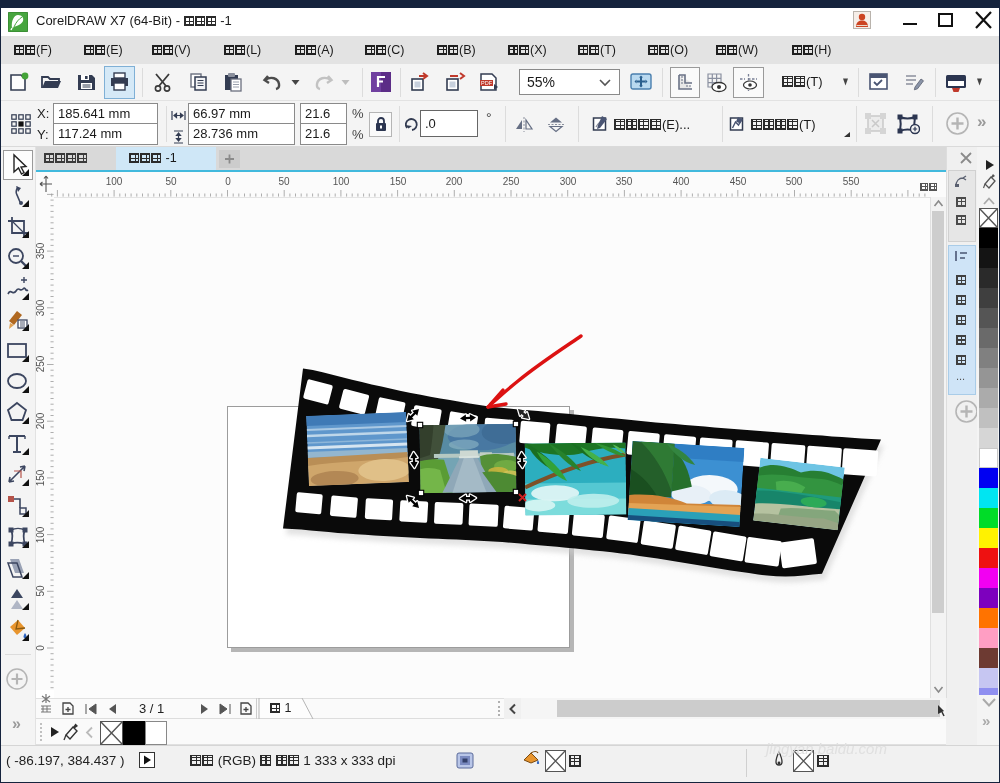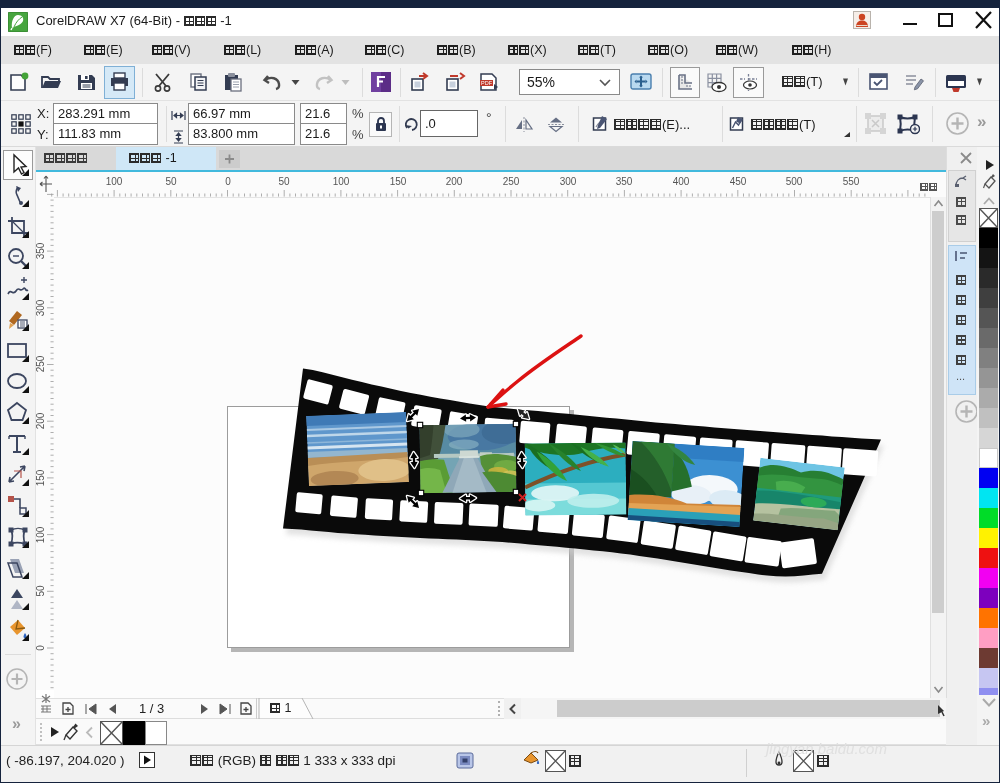--- a/index.html
+++ b/index.html
@@ -178,31 +178,31 @@
       <rect x="0.7999999999999998" y="7.8" width="4.4" height="4.4" fill="none" stroke="#333c52" stroke-width="1.2"></rect>
       <rect x="7.4" y="7.4" width="5.2" height="5.2" fill="#111"></rect>
       <rect x="14.8" y="7.8" width="4.4" height="4.4" fill="none" stroke="#333c52" stroke-width="1.2"></rect>
       <rect x="0.7999999999999998" y="14.8" width="4.4" height="4.4" fill="none" stroke="#333c52" stroke-width="1.2"></rect>
       <rect x="7.8" y="14.8" width="4.4" height="4.4" fill="none" stroke="#333c52" stroke-width="1.2"></rect>
       <rect x="14.8" y="14.8" width="4.4" height="4.4" fill="none" stroke="#333c52" stroke-width="1.2"></rect>
     </g>
   </svg>
 <div class="abs" style="left:37px;top:106px;font-size:13px;color:#222;">X:</div>
 <div class="abs" style="left:37px;top:127px;font-size:13px;color:#222;">Y:</div>
-<div class="inp" style="left:53px;top:103px;width:105px;height:21px;">283.291 mm</div>
-<div class="inp" style="left:53px;top:123px;width:105px;height:22px;">111.83 mm</div>
+<div class="inp" style="left:53px;top:103px;width:105px;height:21px;">185.641 mm</div>
+<div class="inp" style="left:53px;top:123px;width:105px;height:22px;">117.24 mm</div>
 <div class="sep" style="left:166px;top:106px;height:36px;"></div>
 <svg class="abs" style="left:171px;top:110px;" width="15" height="11" viewBox="0 0 15 11">
     <path d="M1 1 v9 M14 1 v9 M3 5.5 h9 M3 5.5 l2.5 -2 v4 Z M12 5.5 l-2.5 -2 v4 Z" stroke="#333c52" stroke-width="1.2" fill="#333c52"></path>
   </svg>
 <svg class="abs" style="left:173px;top:130px;" width="11" height="14" viewBox="0 0 11 14">
     <path d="M1 1 h9 M1 13 h9 M5.5 3 v8 M5.5 3 l-2 2.5 h4 Z M5.5 11 l-2 -2.5 h4 Z" stroke="#333c52" stroke-width="1.2" fill="#333c52"></path>
   </svg>
 <div class="inp" style="left:188px;top:103px;width:107px;height:21px;">66.97 mm</div>
-<div class="inp" style="left:188px;top:123px;width:107px;height:22px;">83.800 mm</div>
+<div class="inp" style="left:188px;top:123px;width:107px;height:22px;">28.736 mm</div>
 <div class="inp" style="left:300px;top:103px;width:47px;height:21px;">21.6</div>
 <div class="inp" style="left:300px;top:123px;width:47px;height:22px;">21.6</div>
 <div class="abs" style="left:352px;top:106px;font-size:13px;color:#444;">%</div>
 <div class="abs" style="left:352px;top:127px;font-size:13px;color:#444;">%</div>
 <div class="abs" style="left:369px;top:112px;width:23px;height:25px;background:#fafafa;border:1px solid #b5b5b5;"></div>
 <svg class="abs" style="left:374px;top:116px;" width="14" height="16" viewBox="0 0 14 16">
     <rect x="2" y="7" width="10" height="8" rx="1" fill="#2b3550"></rect>
     <path d="M4 7 V5 a3 3 0 0 1 6 0 V7" fill="none" stroke="#2b3550" stroke-width="1.8"></path>
     <rect x="6" y="9.5" width="2" height="3" fill="#fff"></rect>
   </svg>
@@ -913,21 +913,21 @@
 <svg class="abs" style="left:61px;top:701px;" width="14" height="15" viewBox="0 0 14 15">
     <path d="M2 2 h7 l3 3 v8 h-10 Z" fill="none" stroke="#444" stroke-width="1.3"></path>
     <path d="M7 6 v5 M4.5 8.5 h5" stroke="#444" stroke-width="1.3"></path>
   </svg>
 <svg class="abs" style="left:84px;top:703px;" width="13" height="12" viewBox="0 0 13 12">
     <path d="M2 1 v10 M12 1 L5 6 L12 11 Z" fill="#555" stroke="#555" stroke-width="1"></path>
   </svg>
 <svg class="abs" style="left:106px;top:703px;" width="11" height="12" viewBox="0 0 11 12">
     <path d="M10 1 L3 6 L10 11 Z" fill="#555"></path>
   </svg>
-<div class="abs" style="left:139px;top:701px;font-size:13px;color:#222;">1 / 3</div>
+<div class="abs" style="left:139px;top:701px;font-size:13px;color:#222;">3 / 1</div>
 <svg class="abs" style="left:200px;top:703px;" width="11" height="12" viewBox="0 0 11 12">
     <path d="M1 1 L8 6 L1 11 Z" fill="#555"></path>
   </svg>
 <svg class="abs" style="left:219px;top:703px;" width="13" height="12" viewBox="0 0 13 12">
     <path d="M11 1 v10 M1 1 L8 6 L1 11 Z" fill="#555" stroke="#555" stroke-width="1"></path>
   </svg>
 <svg class="abs" style="left:239px;top:701px;" width="14" height="15" viewBox="0 0 14 15">
     <path d="M2 2 h7 l3 3 v8 h-10 Z" fill="none" stroke="#444" stroke-width="1.3"></path>
     <path d="M7 6 v5 M4.5 8.5 h5" stroke="#444" stroke-width="1.3"></path>
   </svg>
@@ -962,21 +962,21 @@
 <svg class="abs" style="left:84px;top:726px;" width="10" height="13" viewBox="0 0 10 13">
     <path d="M8 1.5 L3 6.5 L8 11.5" stroke="#bbb" stroke-width="1.8" fill="none"></path>
   </svg>
 <svg class="abs" style="left:100px;top:721px;" width="23" height="24" viewBox="0 0 23 24">
     <rect x="0.5" y="0.5" width="22" height="23" fill="#fff" stroke="#555"></rect>
     <path d="M1 1 L22 23 M22 1 L1 23" stroke="#555" stroke-width="1.4"></path>
   </svg>
 <div class="abs" style="left:123px;top:721px;width:22px;height:24px;background:#000;"></div>
 <div class="abs" style="left:145px;top:721px;width:22px;height:24px;background:#fff;border:1px solid #888;"></div>
 <div class="abs" style="left:1px;top:745px;width:998px;height:37px;background:#f1f1f1;border-top:1px solid #d5d5d5;"></div>
-<div class="abs" style="left:6px;top:753px;font-size:13.5px;color:#222;">( -86.197, 204.020 )</div>
+<div class="abs" style="left:6px;top:753px;font-size:13.5px;color:#222;">( -86.197, 384.437 )</div>
 <svg class="abs" style="left:139px;top:752px;" width="16" height="16" viewBox="0 0 16 16">
     <rect x="0.5" y="0.5" width="15" height="15" fill="#fff" stroke="#333"></rect>
     <path d="M5 3.5 L12 8 L5 12.5 Z" fill="#111"></path>
   </svg>
 <div class="abs" style="left:190px;top:753px;font-size:13.5px;color:#222;"><span class="c" style="width:11px;height:11px;border-color:#2b2b2b;background-image:repeating-linear-gradient(0deg,#2b2b2b 0 1px,transparent 1px 3.5px),repeating-linear-gradient(90deg,#2b2b2b 0 1px,transparent 1px 4.5px);margin-right:1px;"></span><span class="c" style="width:11px;height:11px;border-color:#2b2b2b;background-image:repeating-linear-gradient(0deg,#2b2b2b 0 1px,transparent 1px 3.5px),repeating-linear-gradient(90deg,#2b2b2b 0 1px,transparent 1px 4.5px);margin-right:1px;"></span> (RGB) <span class="c" style="width:11px;height:11px;border-color:#2b2b2b;background-image:repeating-linear-gradient(0deg,#2b2b2b 0 1px,transparent 1px 3.5px),repeating-linear-gradient(90deg,#2b2b2b 0 1px,transparent 1px 4.5px);margin-right:1px;"></span> <span class="c" style="width:11px;height:11px;border-color:#2b2b2b;background-image:repeating-linear-gradient(0deg,#2b2b2b 0 1px,transparent 1px 3.5px),repeating-linear-gradient(90deg,#2b2b2b 0 1px,transparent 1px 4.5px);margin-right:1px;"></span><span class="c" style="width:11px;height:11px;border-color:#2b2b2b;background-image:repeating-linear-gradient(0deg,#2b2b2b 0 1px,transparent 1px 3.5px),repeating-linear-gradient(90deg,#2b2b2b 0 1px,transparent 1px 4.5px);margin-right:1px;"></span> 1 333 x 333 dpi</div>
 <svg class="abs" style="left:456px;top:752px;" width="18" height="17" viewBox="0 0 18 17">
     <rect x="1" y="1" width="16" height="15" rx="2" fill="#b9c6e8" stroke="#5a6a9a"></rect>
     <rect x="4" y="4" width="10" height="9" fill="#7a8ac0"></rect>
     <rect x="6.5" y="6.5" width="5" height="4" fill="#33406a"></rect>
   </svg>

